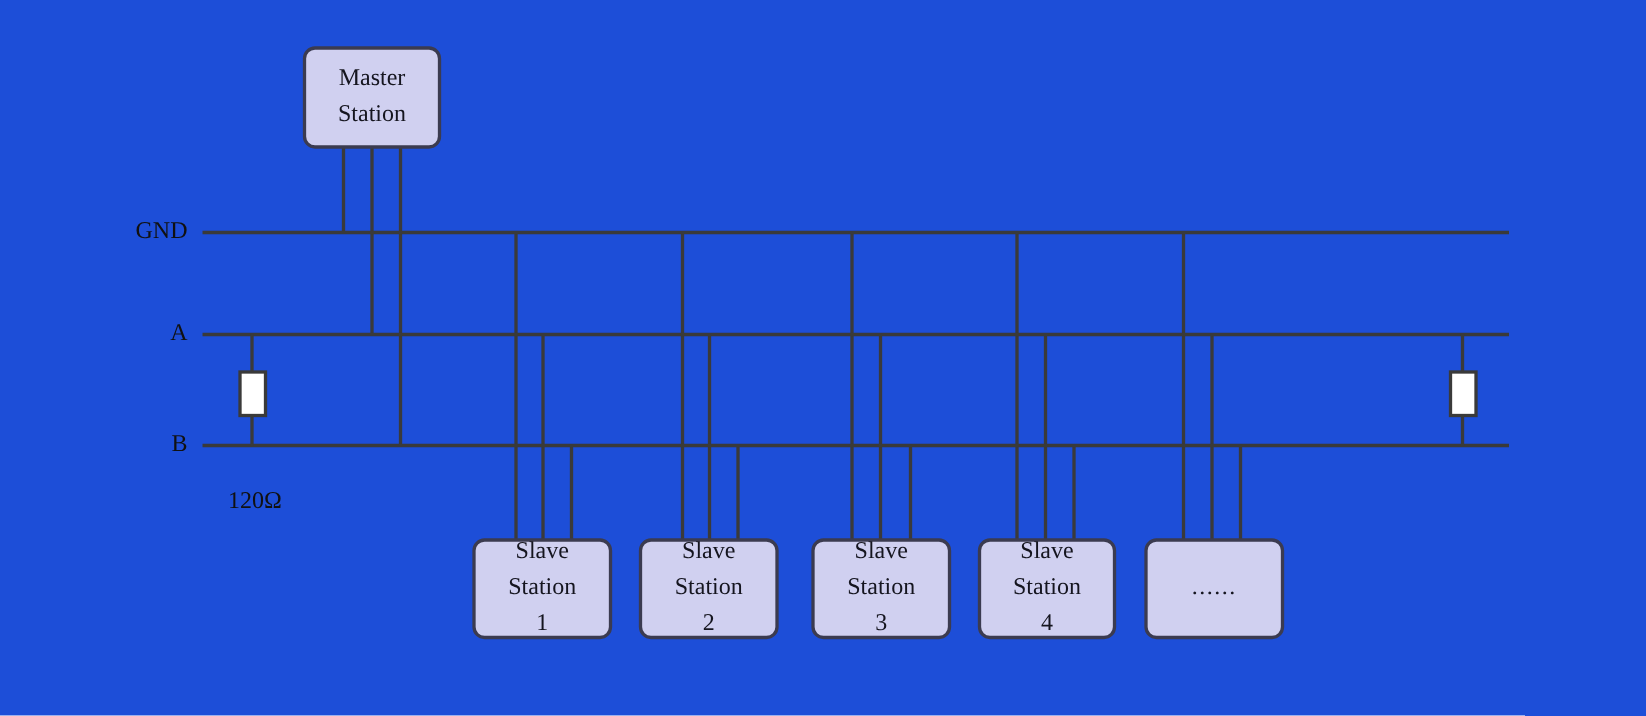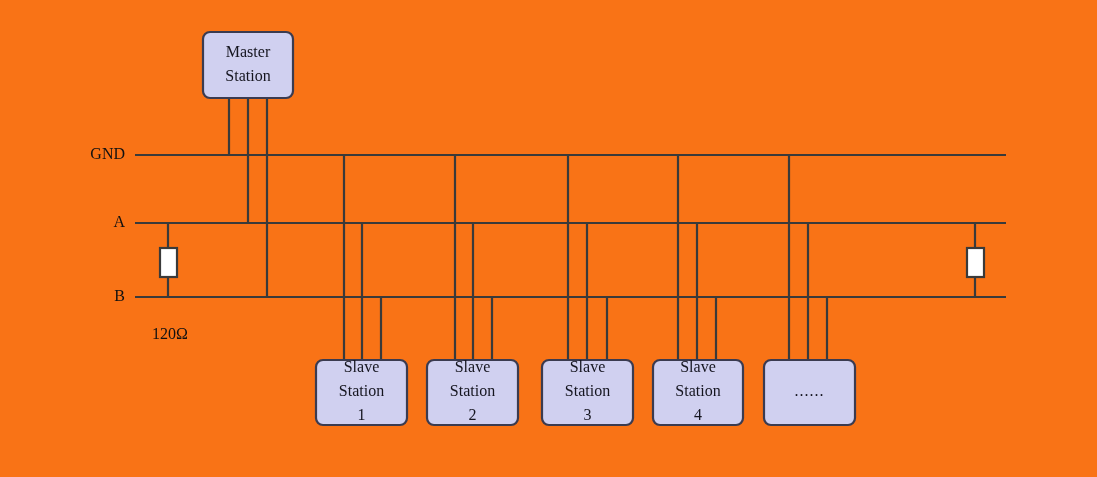--- a/index.html
+++ b/index.html
@@ -7,21 +7,21 @@
     padding: 0;
     background: #ffffff;
   }
   body {
     font-family: "Liberation Serif", "DejaVu Serif", serif;
   }
   #canvas {
     position: relative;
     width: 1097px;
     height: 477px;
-    background: #f97316;
+    background: #1d4ed8;
     overflow: hidden;
   }
   svg.diagram {
     position: absolute;
     left: 0;
     top: 0;
     width: 1097px;
     height: 477px;
   }
   .bus-line, .stub, .res-lead {

